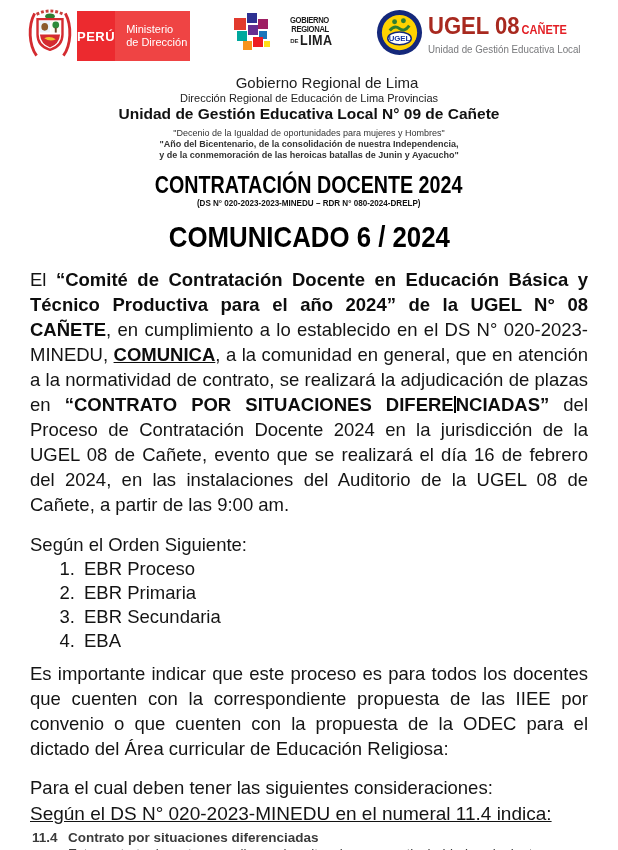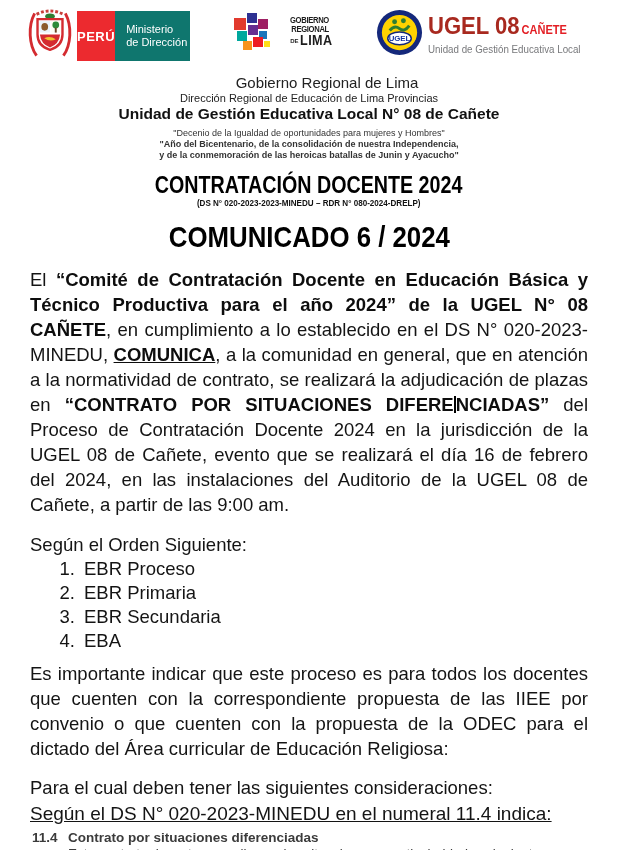--- a/index.html
+++ b/index.html
@@ -11,21 +11,21 @@
   }
   
   .logos { display:flex; align-items:flex-start; padding:0 26px; height:60px; }
   .escudo { width:48px; height:57px; flex:0 0 auto; }
   .peru-box {
     width:51px; height:50px; margin:5px 0 0 3px; background:#EC2A2F;
     color:#fff; display:flex; align-items:center; justify-content:center;
     font-weight:bold; font-size:13px; letter-spacing:.5px;
   }
   .min-box {
-    width:106px; height:50px; margin-top:5px; background:#0f766e;
+    width:106px; height:50px; margin-top:5px; background:#ef4444;
     color:#fff; font-size:11px; line-height:13px; padding:12px 0 0 11px;
   }
   .grl { display:flex; margin:7px 0 0 44px; gap:20px;text-align:right; }
   .grl-text { line-height:9px; padding-top:3px; }
   .grl-text .g1 { font-size:9px; font-weight:bold; letter-spacing:-.4px; display:block; transform:scaleX(.85); transform-origin:left; }
   .grl-lima { display:flex; align-items:flex-end; }
   .grl-lima .de { font-size:6px; font-weight:bold; margin-right:1px; }
   .grl-lima .lima { font-size:14px; font-weight:bold; letter-spacing:.5px; line-height:12px; transform:scaleX(.9); transform-origin:left; }
   .ugel-group { display:flex; margin:3px 0 0 40px; gap:5px; }
   .ugel-badge { width:47px; height:47px; flex:0 0 auto; }
@@ -131,21 +131,21 @@
         <div class="ugel-title">
           <span>UGEL 08</span><span class="canete">CAÑETE</span>
         </div>
         <div class="ugel-sub">Unidad de Gestión Educativa Local</div>
       </div>
     </div>
   </div>
 
   <div class="org1">Gobierno Regional de Lima</div>
   <div class="org2">Dirección Regional de Educación de Lima Provincias</div>
-  <div class="org3">Unidad de Gestión Educativa Local N° 08 de Cañete</div>
+  <div class="org3">Unidad de Gestión Educativa Local N° 09 de Cañete</div>
 
   <div class="mottos">
     <div class="m0">"Decenio de la Igualdad de oportunidades para mujeres y Hombres"</div>
     <div class="mb">"Año del Bicentenario, de la consolidación de nuestra Independencia,</div>
     <div class="mb">y de la conmemoración de las heroicas batallas de Junin y Ayacucho"</div>
   </div>
 
   <div class="title-main">
     <span class="narrow">CONTRATACIÓN DOCENTE 2024</span>
   </div>

